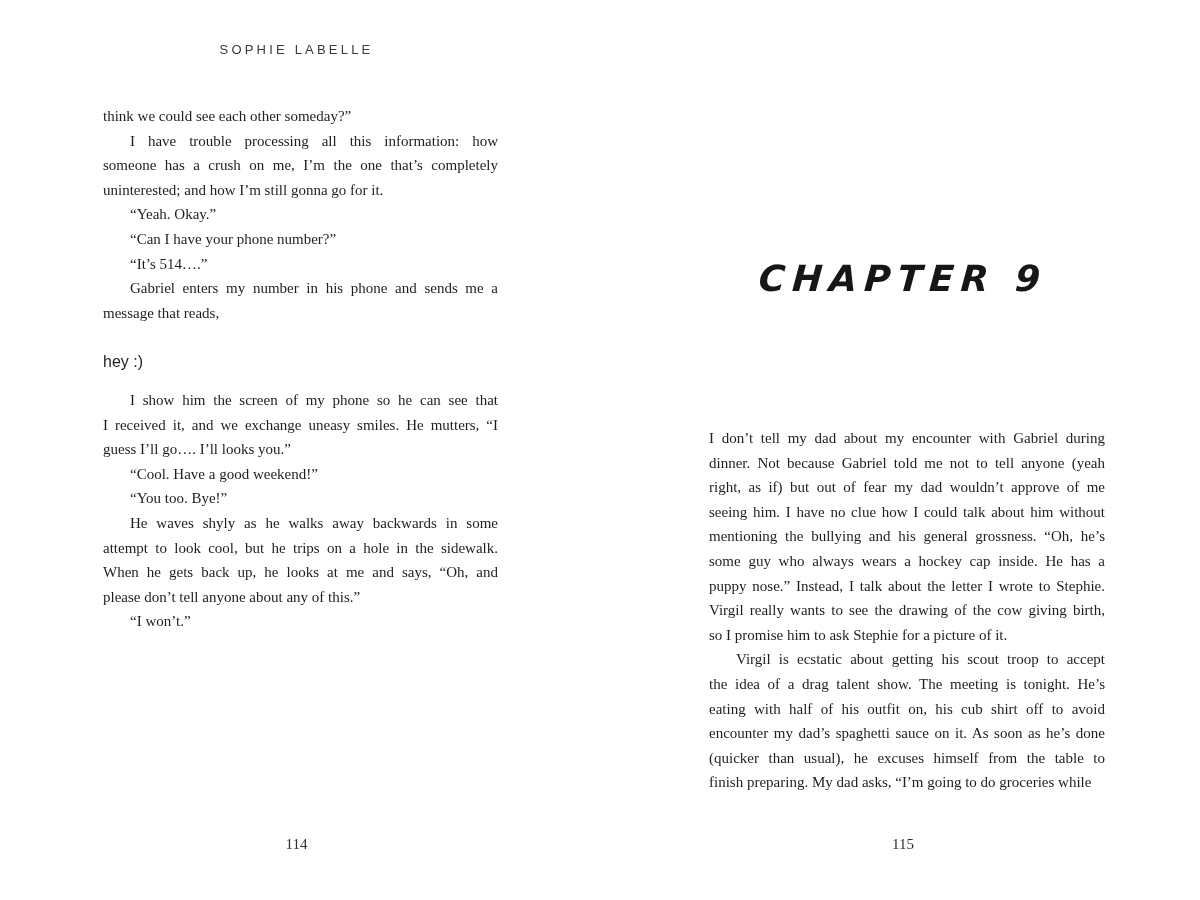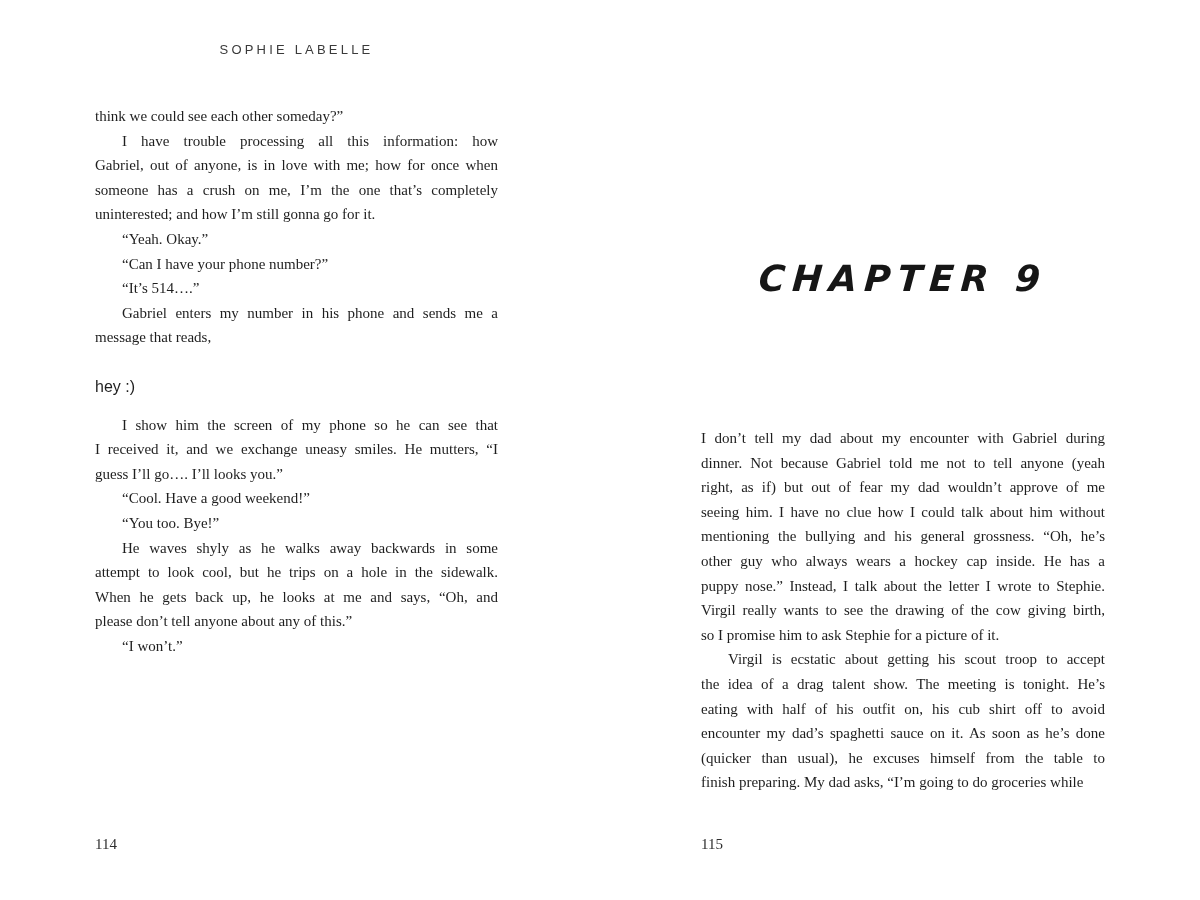--- a/index.html
+++ b/index.html
@@ -38,51 +38,52 @@
   .page-left  .body-text { top: 104px; }
   .page-right .body-text { top: 426px; }
 
   .para { margin: 0; }
   .line {
     font-family: "Liberation Serif", "DejaVu Serif", serif;
     font-size: 15px; line-height: 24.6px;
     color: #1e1e1e;
     text-align: justify;
     text-align-last: justify;
+    margin-left: 8px;
   }
   .line.last { text-align-last: left; }
   .line.indent { text-indent: 27px; }
 
   .para.sans { margin: 25px 0 13px 0; }
   .para.sans .line {
     font-family: "Liberation Sans", sans-serif;
     font-size: 16px;
     color: #1f1f1f;
   }
 
   .page-number {
     position: absolute; top: 835px; left: 0; right: 0;
+    text-align: center;
     font-size: 15px; line-height: 18px;
     color: #2e2e2e;
   }
 </style>
 </head>
 <body>
 
 <div class="spread">
 
   <div class="page page-left">
     <div class="running-header">SOPHIE LABELLE</div>
     <div class="body-text">
         <div class="para">
           <div class="line last">think we could see each other someday?”</div>
         </div>
         <div class="para">
           <div class="line indent">I have trouble processing all this information: how</div>
-          <div class="line">Gabriel, out of anyone, is in love with me; how for once when</div>
           <div class="line">someone has a crush on me, I’m the one that’s completely</div>
           <div class="line last">uninterested; and how I’m still gonna go for it.</div>
         </div>
         <div class="para">
           <div class="line last indent">“Yeah. Okay.”</div>
         </div>
         <div class="para">
           <div class="line last indent">“Can I have your phone number?”</div>
         </div>
         <div class="para">
@@ -121,21 +122,21 @@
 
   <div class="page page-right">
     <div class="chapter-heading">CHAPTER 9</div>
     <div class="body-text">
         <div class="para">
           <div class="line">I don’t tell my dad about my encounter with Gabriel during</div>
           <div class="line">dinner. Not because Gabriel told me not to tell anyone (yeah</div>
           <div class="line">right, as if) but out of fear my dad wouldn’t approve of me</div>
           <div class="line">seeing him. I have no clue how I could talk about him without</div>
           <div class="line">mentioning the bullying and his general grossness. “Oh, he’s</div>
-          <div class="line">other guy who always wears a hockey cap inside. He has a</div>
+          <div class="line">some guy who always wears a hockey cap inside. He has a</div>
           <div class="line">puppy nose.” Instead, I talk about the letter I wrote to Stephie.</div>
           <div class="line">Virgil really wants to see the drawing of the cow giving birth,</div>
           <div class="line last">so I promise him to ask Stephie for a picture of it.</div>
         </div>
         <div class="para">
           <div class="line indent">Virgil is ecstatic about getting his scout troop to accept</div>
           <div class="line">the idea of a drag talent show. The meeting is tonight. He’s</div>
           <div class="line">eating with half of his outfit on, his cub shirt off to avoid</div>
           <div class="line">encounter my dad’s spaghetti sauce on it. As soon as he’s done</div>
           <div class="line">(quicker than usual), he excuses himself from the table to</div>

